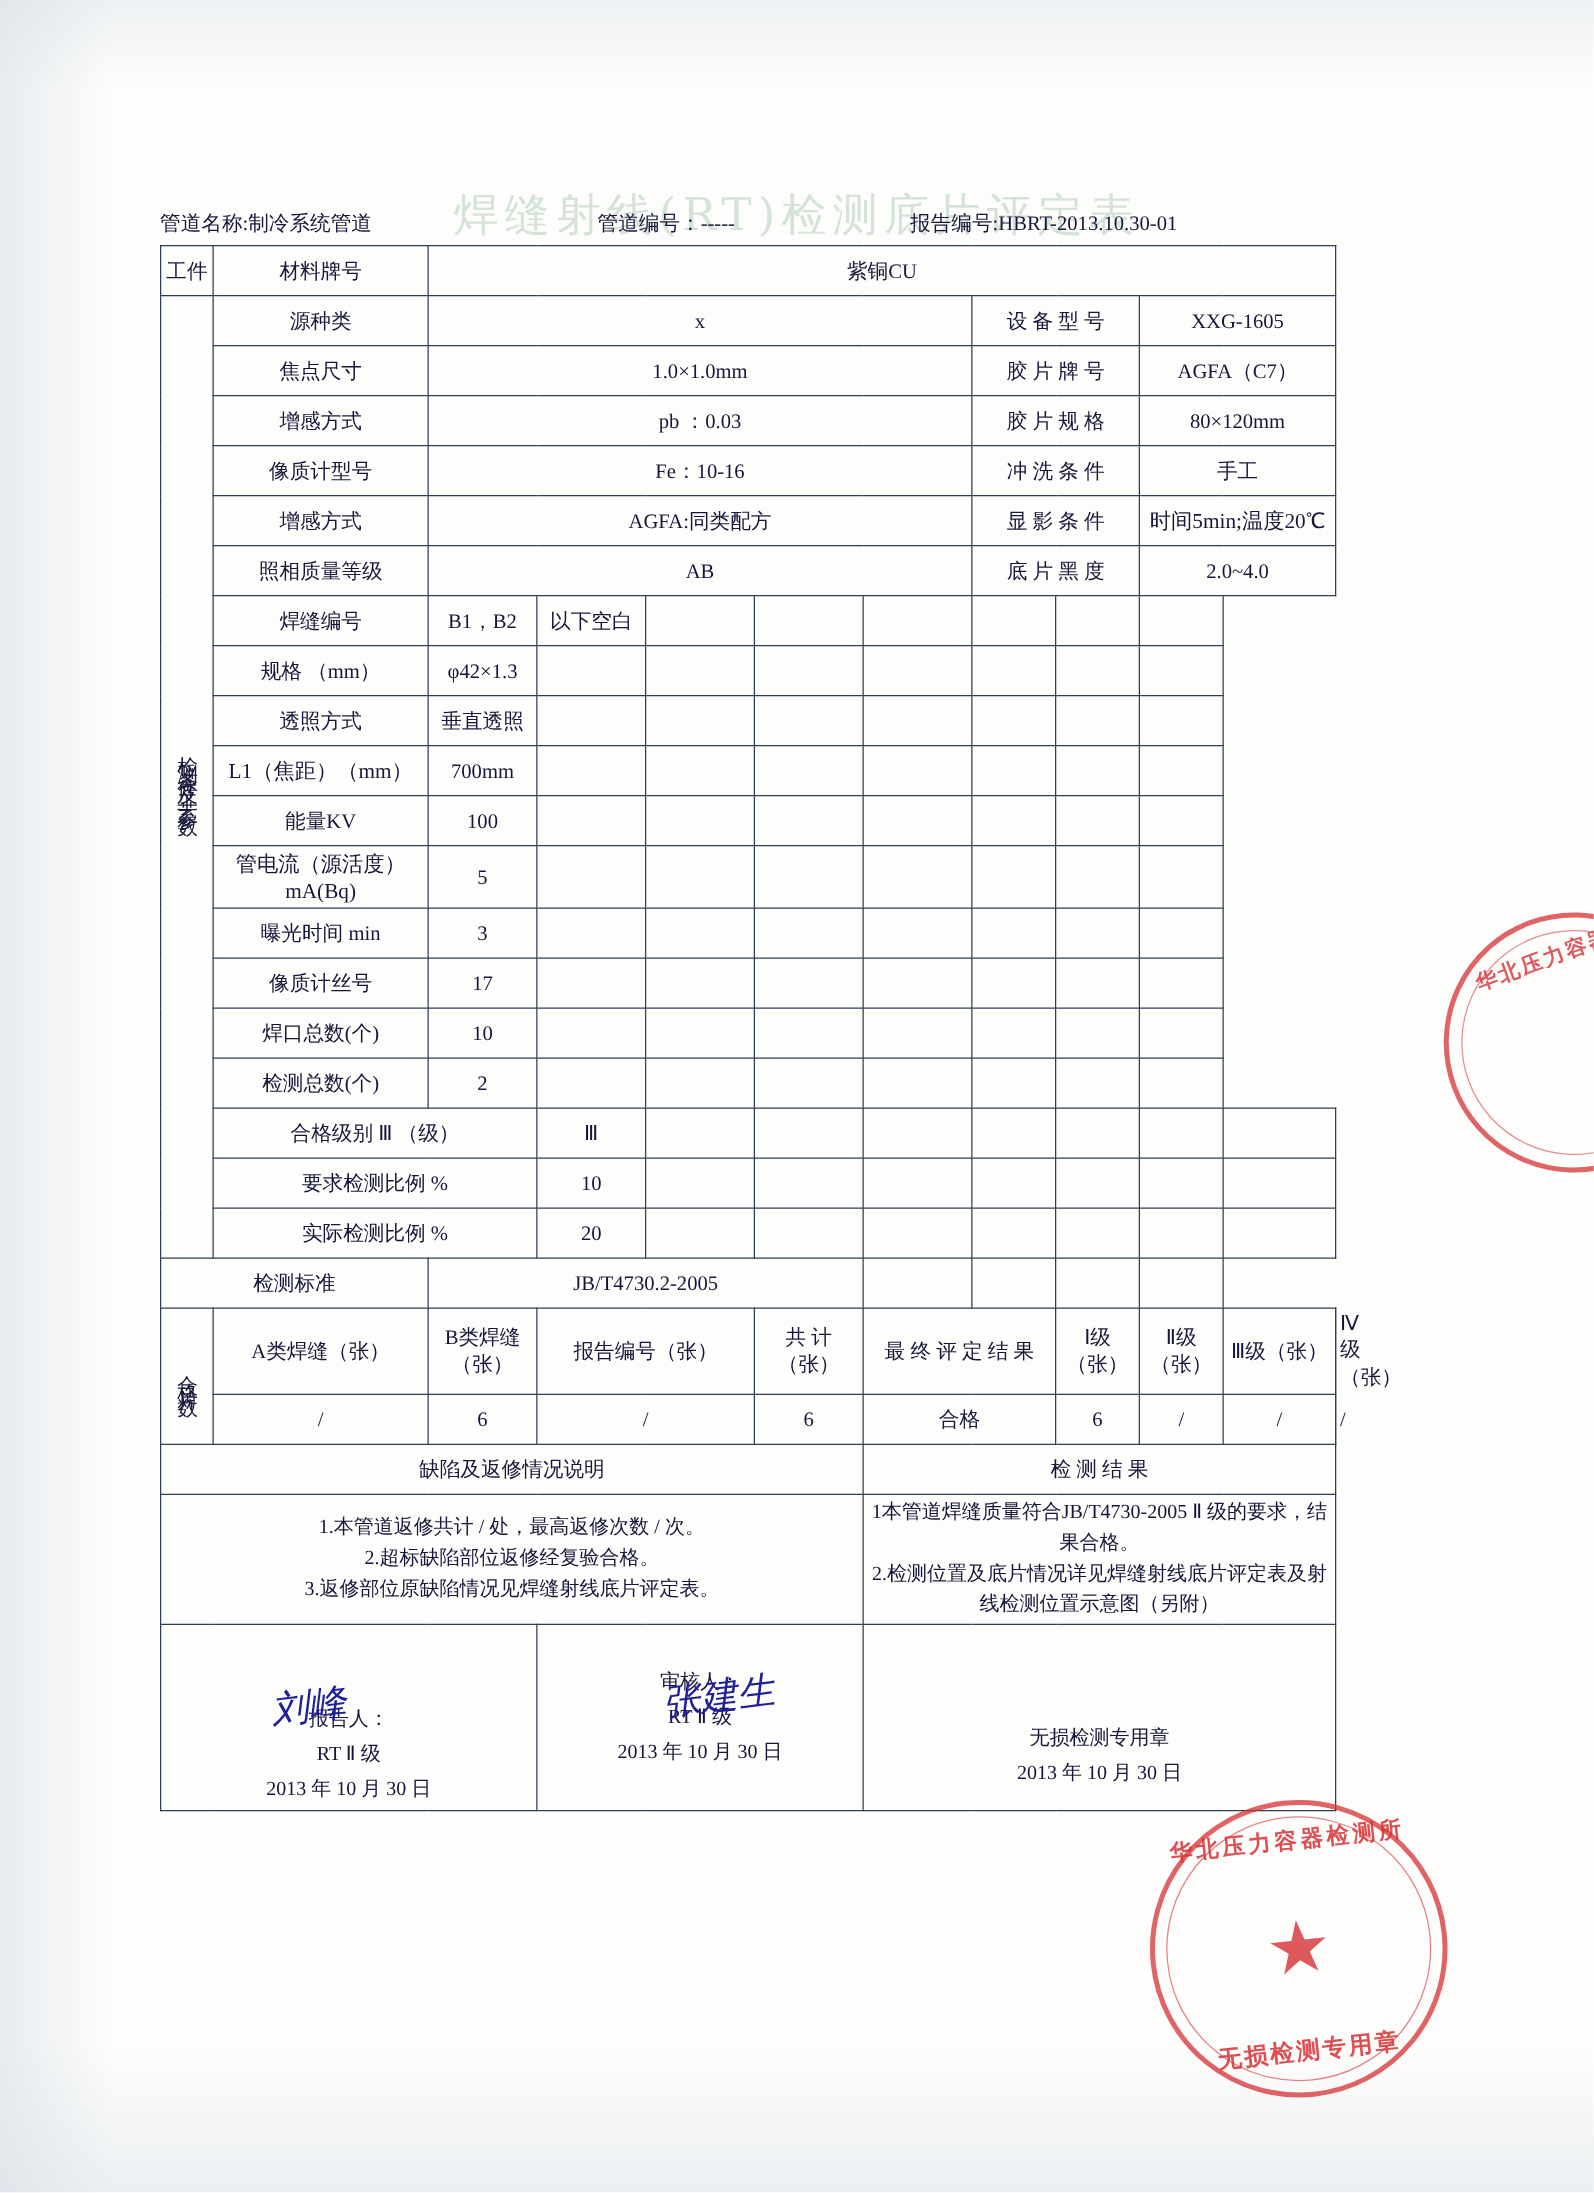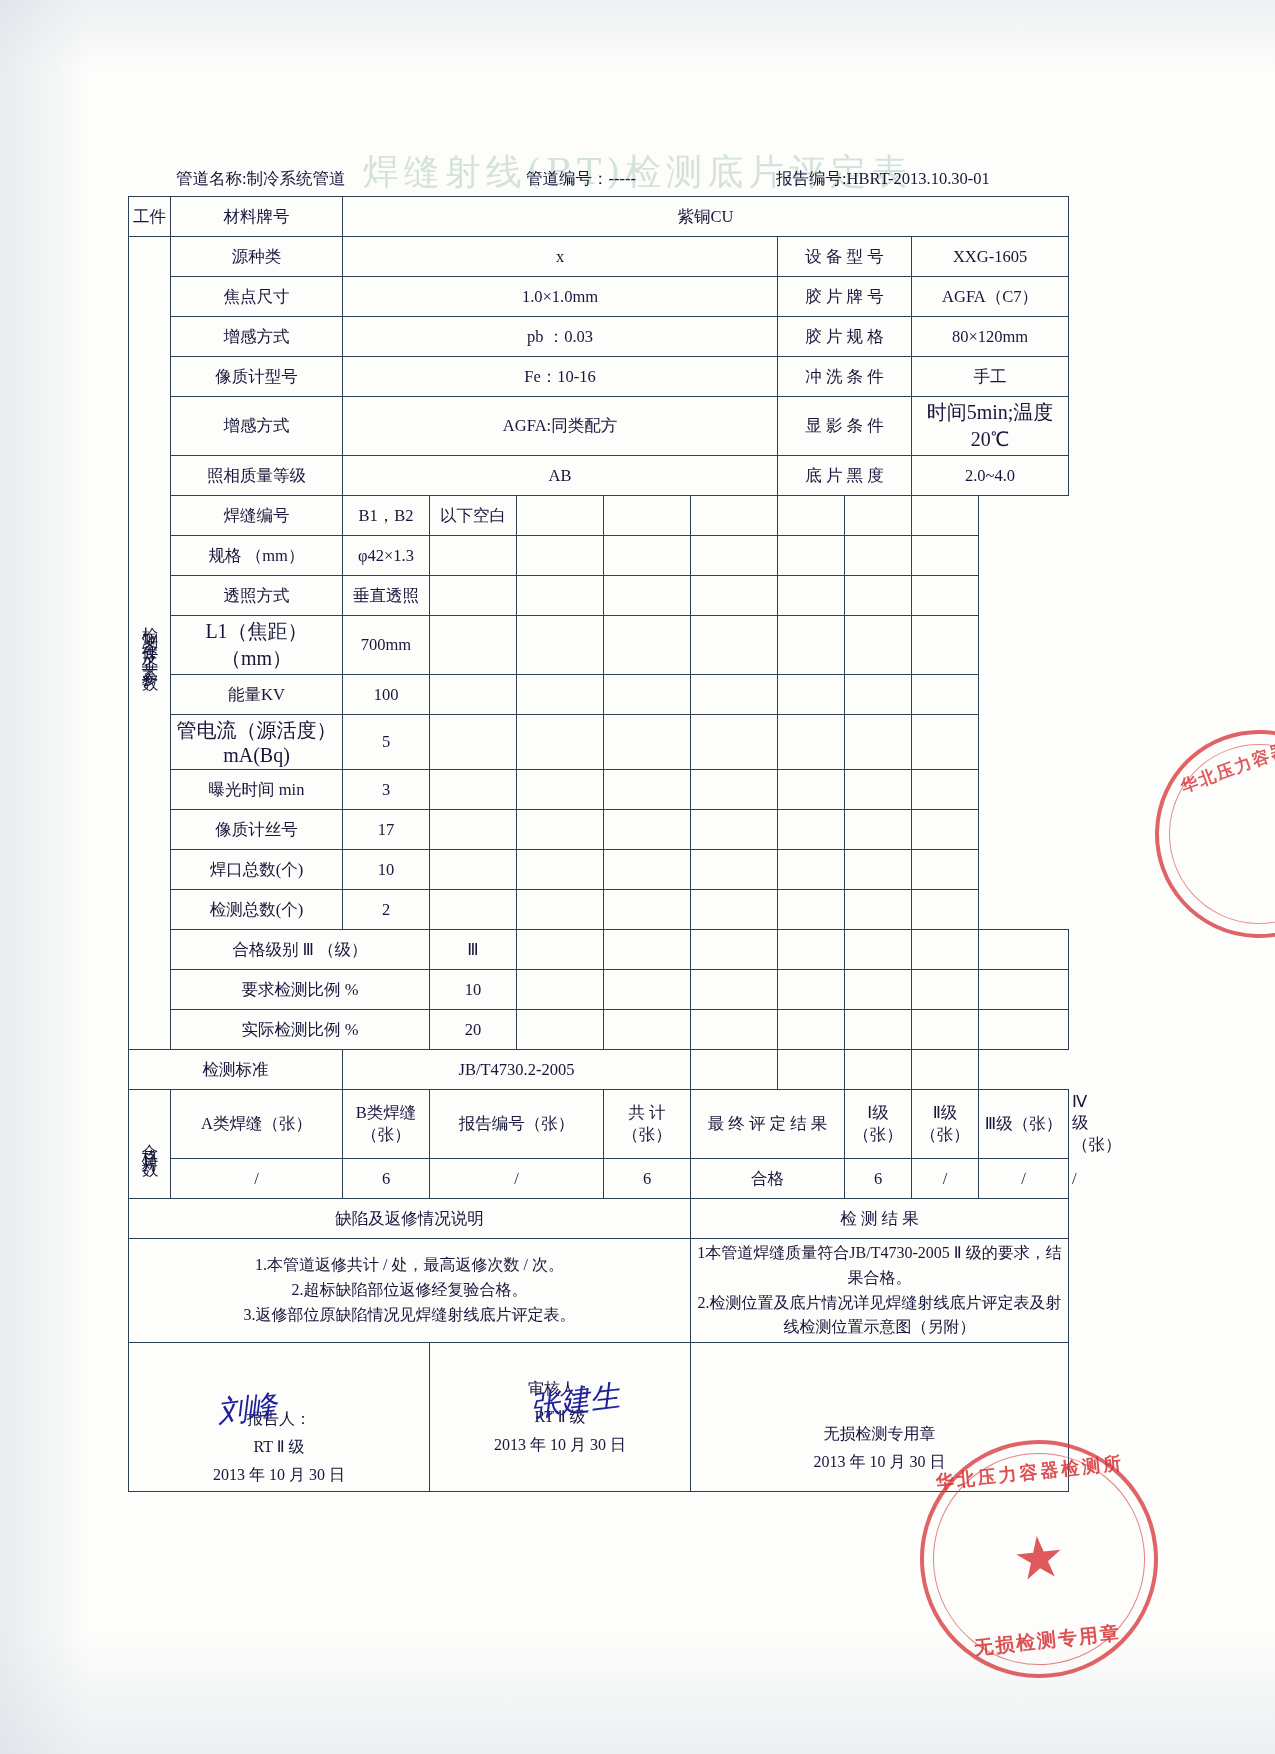--- a/index.html
+++ b/index.html
@@ -57,21 +57,21 @@
   .hdr {
     position: absolute;
     top: 168px;
     left: 128px;
     width: 940px;
     display: flex;
     font-size: 16.5px;
     color: #16163a;
   }
   .hdr > div { white-space: nowrap; }
-  .hdr .h1 { width: 350px; margin-left: 48px; }
+  .hdr .h1 { width: 350px; }
   .hdr .h2 { width: 250px; }
   .hdr .h3 { flex: 1; }
 
   table.main {
     position: absolute;
     top: 196px;
     left: 128px;
     width: 940px;
     border-collapse: collapse;
     table-layout: fixed;
@@ -87,21 +87,21 @@
   }
   .vlabel {
     writing-mode: vertical-rl;
     text-orientation: upright;
     letter-spacing: 6px;
     white-space: nowrap;
     font-size: 16.5px;
     line-height: 1.1;
   }
   .lblcell { font-size: 16.5px; }
-  .small { font-size: 20px; }
+  .small { font-size: 17px; }
   .tall { height: 50px; }
 
   
   .notes td {
     vertical-align: top;
     text-align: left;
     padding: 8px 10px;
     line-height: 1.55;
     font-size: 16px;
     height: 150px;

